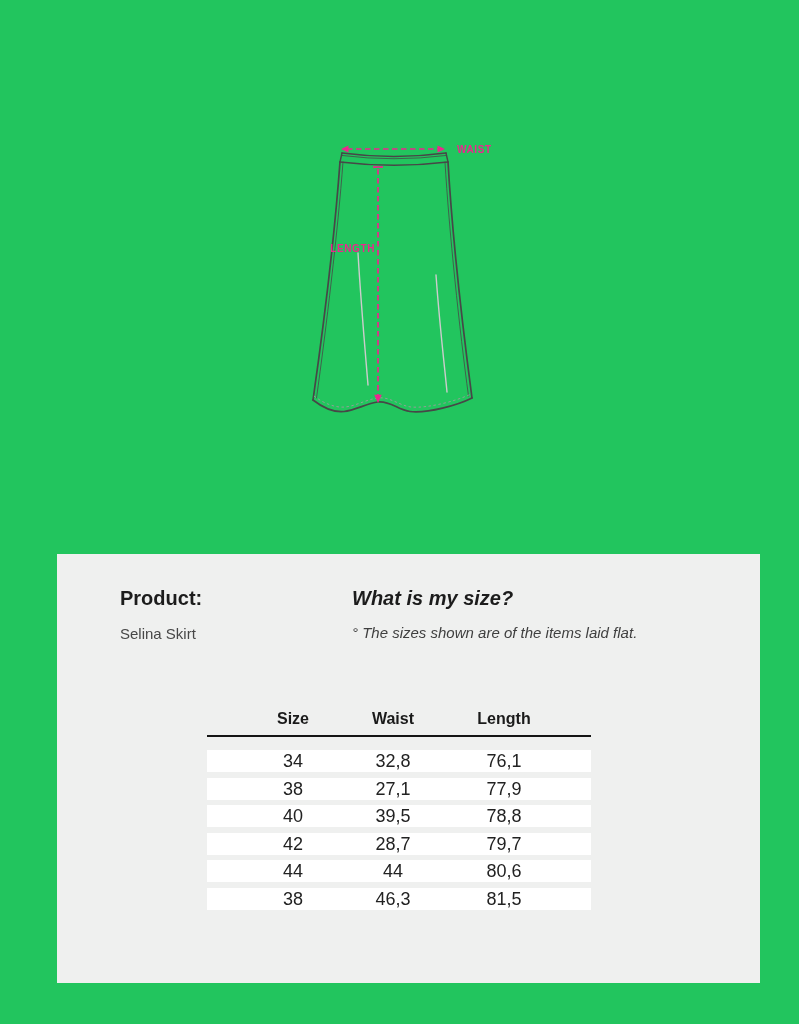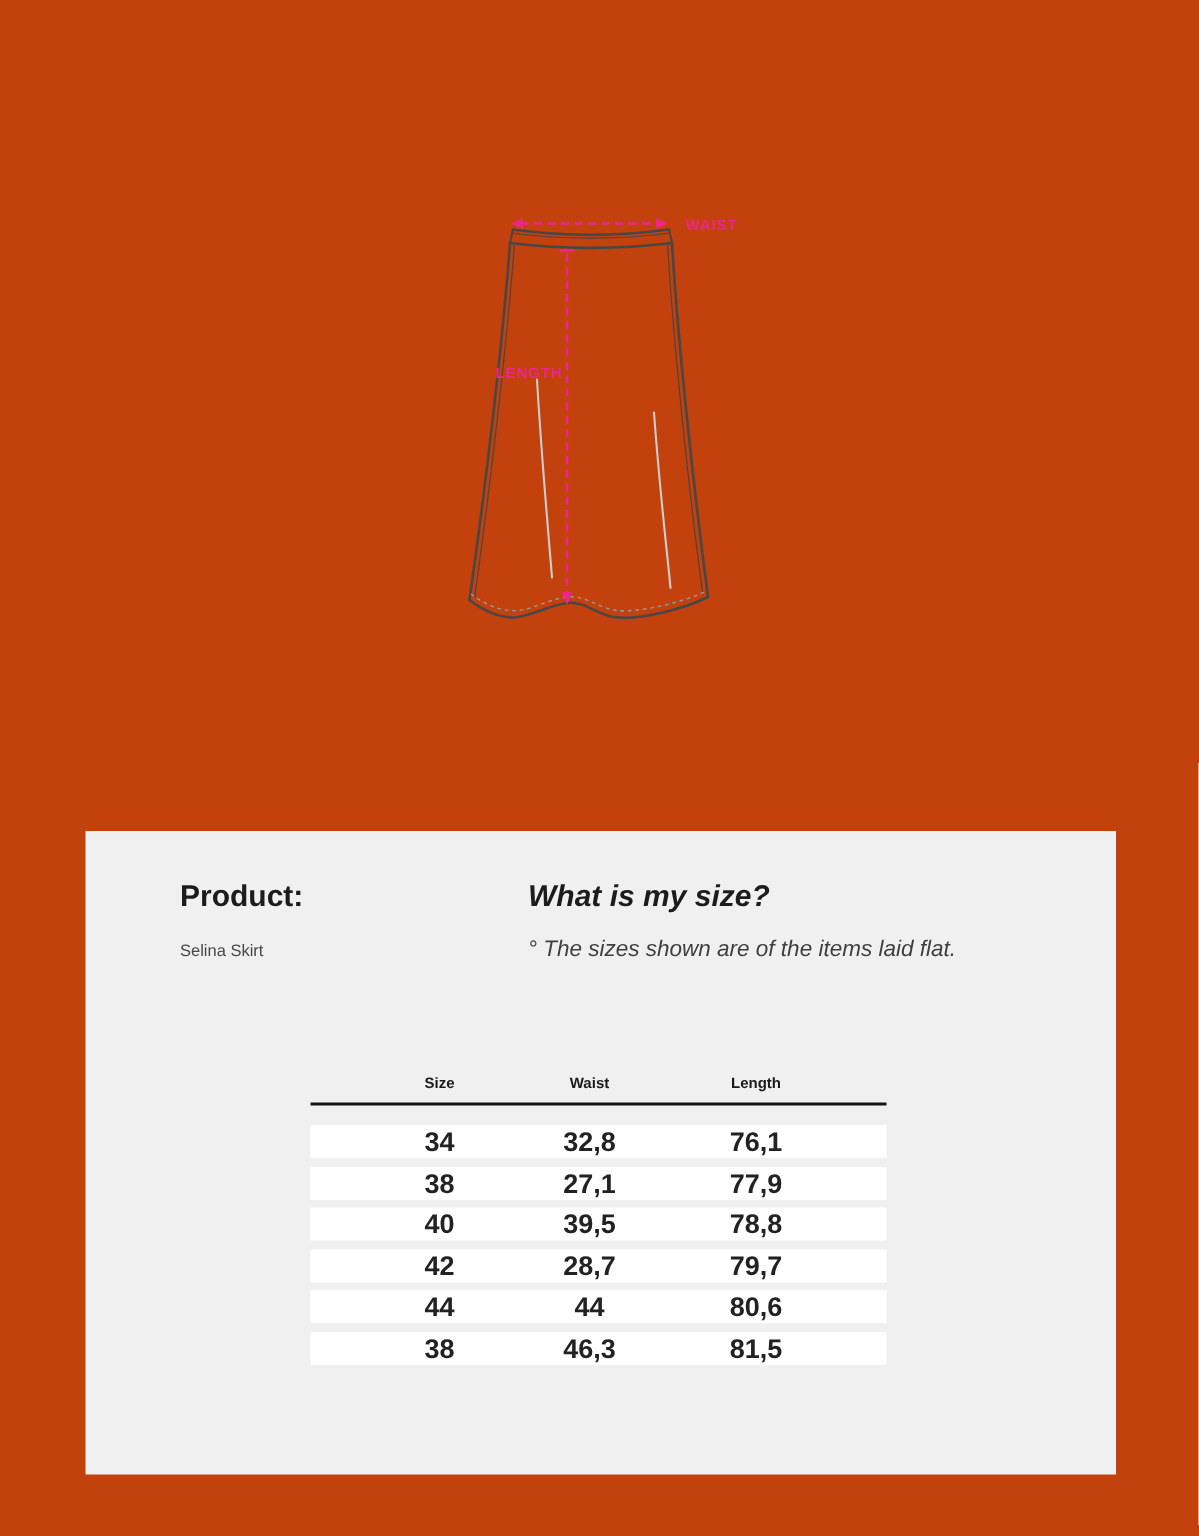--- a/index.html
+++ b/index.html
@@ -1,43 +1,43 @@
 <!DOCTYPE html>
 <html><head>
 <meta charset="utf-8">
 <style>
   html,body{margin:0;padding:0;background:#ffffff;}
   .page{
-    position:relative;width:799px;height:1024px;background:#c2410c;
+    position:relative;width:799px;height:1024px;background:#22c55e;
     font-family:"Liberation Sans",sans-serif;overflow:hidden;
   }
 
   
   .illustration{position:absolute;left:298px;top:135px;width:200px;height:285px;}
   .illustration svg{display:block;width:200px;height:285px;}
   .measure-label{font-family:"Liberation Sans",sans-serif;font-size:10px;font-weight:bold;letter-spacing:.6px;fill:#ed268e;}
 
   
-  .panel{position:absolute;left:57px;top:554px;width:687px;height:429px;background:#eff0ef;}
+  .panel{position:absolute;left:57px;top:554px;width:687px;height:429px;background:#eff0ef;padding-left:16px;}
   .product-block{position:absolute;left:63px;top:32px;}
   .block-heading{font-size:20px;font-weight:bold;color:#1c1c1c;margin:0;line-height:24px;}
-  .product-name{font-size:11px;color:#474747;margin-top:14px;line-height:20px;}
+  .product-name{font-size:15px;color:#474747;margin-top:14px;line-height:20px;}
   .sizehelp-block{position:absolute;left:295px;top:32px;font-style:italic;}
   .note-line{font-size:15px;color:#3f3f3f;line-height:22px;}
   .notes{margin-top:12px;}
 
   
   .size-table{position:absolute;left:150px;top:146px;width:384px;}
   .table-header{position:relative;height:35px;border-bottom:2px solid #141414;}
   .table-header span{
     position:absolute;bottom:7px;transform:translateX(-50%);
-    font-size:10px;font-weight:bold;color:#1a1a1a;white-space:nowrap;
+    font-size:16px;font-weight:bold;color:#1a1a1a;white-space:nowrap;
   }
   .table-rows{margin-top:13px;}
-  .table-row{position:relative;height:22px;background:#ffffff;margin-bottom:5.5px;font-weight:bold;}
+  .table-row{position:relative;height:22px;background:#ffffff;margin-bottom:5.5px;}
   .table-row span{
     position:absolute;top:0;transform:translateX(-50%);
     font-size:18px;color:#222222;line-height:23px;white-space:nowrap;
   }
   .c1{left:86px;} .c2{left:186px;} .c3{left:297px;}
 </style>
 </head>
 <body>
 
 <div class="page">

